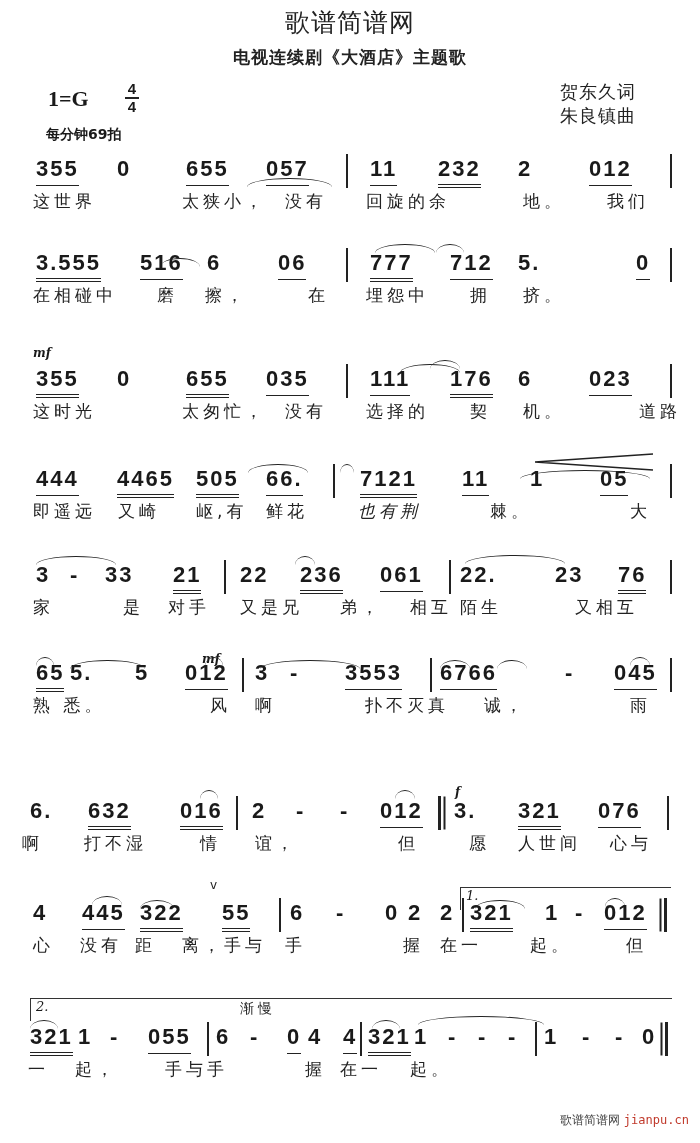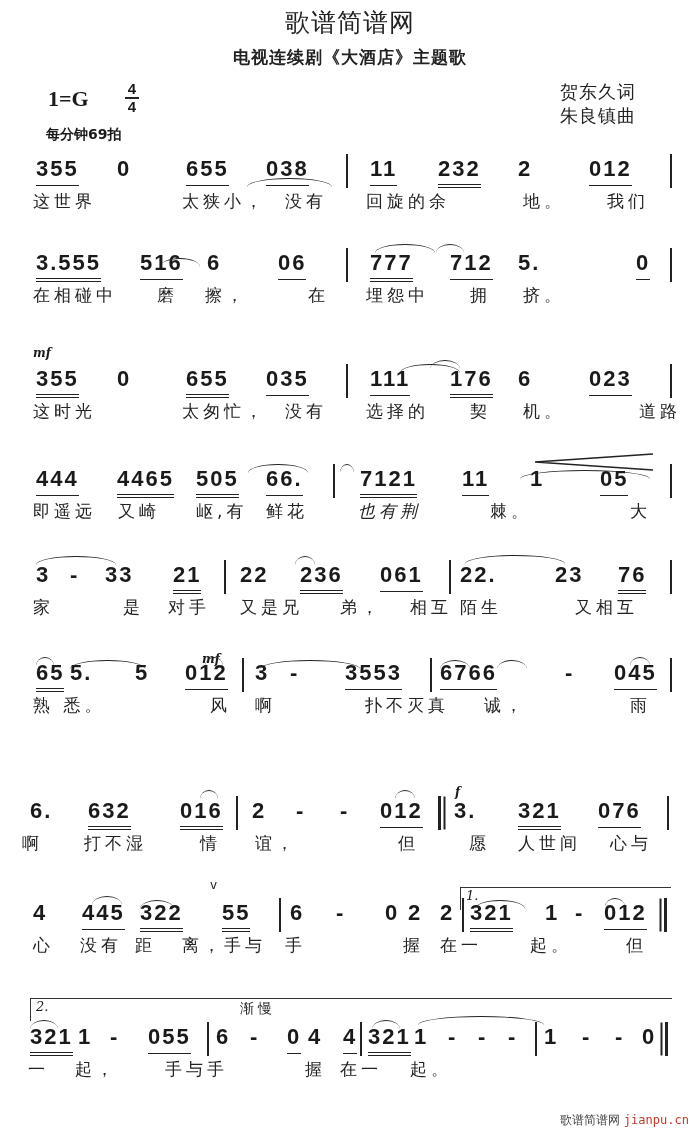--- a/index.html
+++ b/index.html
@@ -38,21 +38,21 @@
   <span>4</span>
 </div>
 <div class="abs tempo">每分钟69拍</div>
 <div class="abs credit" style="top:80px">贺东久词</div>
 <div class="abs credit" style="top:104px">朱良镇曲</div>
 
 <div id="score">
     <div class="tok u1" style="left: 36px; top: 156px;">355</div>
     <div class="tok " style="left: 117px; top: 156px;">0</div>
     <div class="tok u1" style="left: 186px; top: 156px;">655</div>
-    <div class="tok u1" style="left: 266px; top: 156px;">038</div>
+    <div class="tok u1" style="left: 266px; top: 156px;">057</div>
     <div class="tok u1" style="left: 370px; top: 156px;">11</div>
     <div class="tok u2" style="left: 438px; top: 156px;">232</div>
     <div class="tok " style="left: 518px; top: 156px;">2</div>
     <div class="tok u1" style="left: 589px; top: 156px;">012</div>
     <div class="lyr" style="left: 33px; top: 190px;">这世界</div>
     <div class="lyr" style="left: 182px; top: 190px;">太狭小，</div>
     <div class="lyr" style="left: 285px; top: 190px;">没有</div>
     <div class="lyr" style="left: 366px; top: 190px;">回旋的余</div>
     <div class="lyr" style="left: 523px; top: 190px;">地。</div>
     <div class="lyr" style="left: 607px; top: 190px;">我们</div>

